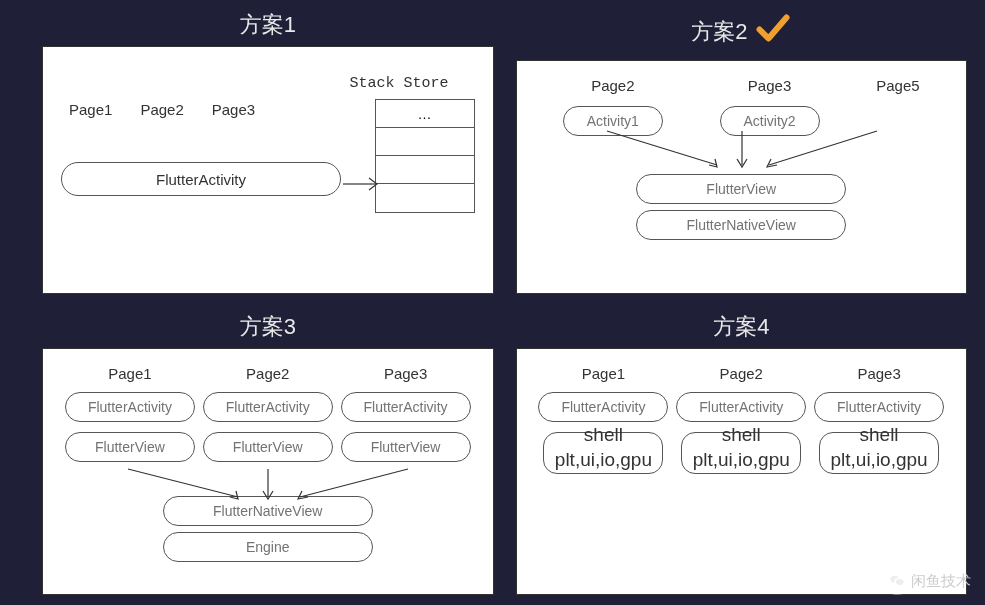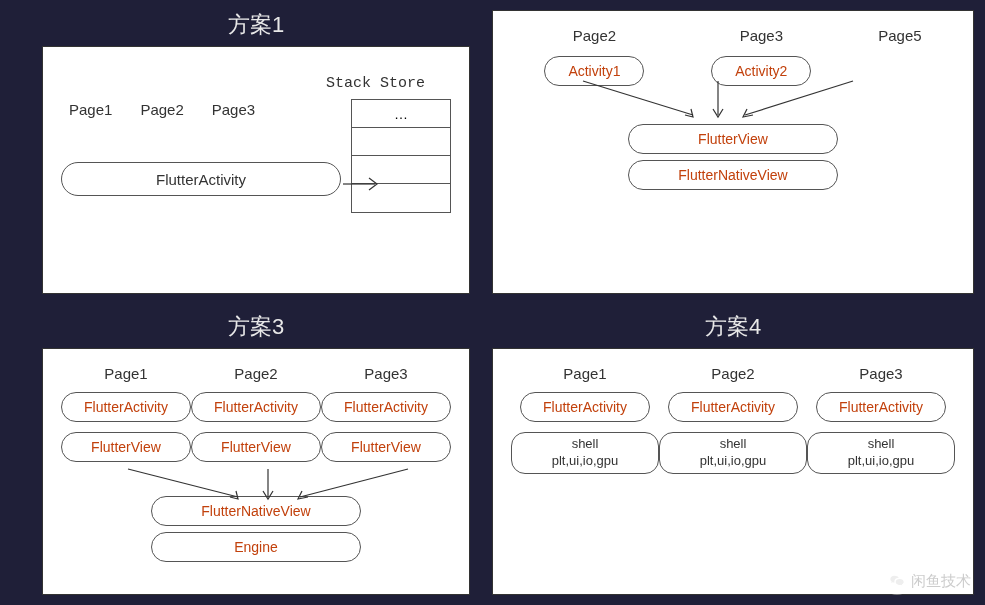--- a/index.html
+++ b/index.html
@@ -51,41 +51,41 @@
   .p1-stack .srow:last-child { border-bottom: none; }
   .p1-arrow { position: absolute; left: 300px; top: 128px; }
 
   
   .p2-cols { display: flex; justify-content: space-around; margin-top: 2px; }
   .p2-col { display: flex; flex-direction: column; align-items: center; gap: 12px; }
   .p2-pg { font-size: 15px; color: #333; }
   .pill {
     border: 1px solid #555; border-radius: 17px; height: 30px;
     display: flex; align-items: center; justify-content: center;
-    font-size: 14px; color: #c2410c; background: #fff;
+    font-size: 14px; color: #737373; background: #fff;
   }
   .pill-sm { width: 100px; }
   .pill-md { width: 130px; }
   .pill-lg { width: 210px; }
   .p2-bottom { margin-top: 38px; display: flex; flex-direction: column; align-items: center; gap: 6px; }
   .p2-arrows { position: absolute; top: 68px; left: 0; width: 100%; height: 60px; pointer-events: none; }
 
   
   .p3-cols { display: flex; justify-content: space-around; margin-top: 2px; }
   .p3-col { display: flex; flex-direction: column; align-items: center; gap: 10px; }
   .p3-bottom { margin-top: 34px; display: flex; flex-direction: column; align-items: center; gap: 6px; }
   .p3-arrows { position: absolute; top: 118px; left: 0; width: 100%; height: 55px; pointer-events: none; }
 
   
   .p4-cols { display: flex; justify-content: space-around; margin-top: 2px; }
   .p4-col { display: flex; flex-direction: column; align-items: center; gap: 10px; }
   .shell {
-    border: 1px solid #555; border-radius: 14px; width: 148px; height: 42px;
-    display: flex; flex-direction: column; align-items: center; justify-content: center;
-    font-size: 13px; color: #333; line-height: 1.3;
+    border: 1px solid #555; border-radius: 14px; width: 120px; height: 42px;
+    display: flex; flex-direction: column; align-items: center; justify-content: flex-end;
+    font-size: 19px; color: #333; line-height: 1.3;
   }
   .pill-full { width: 420px; margin: 10px auto 0; }
 
   .watermark {
     position: absolute; right: 14px; bottom: 10px;
     display: flex; align-items: center; 
     color: #ccc; font-size: 15px;
   }
   .wm-icon {
     width: 28px; height: 28px; border-radius: 50%;
@@ -120,20 +120,28 @@
         <div class="srow"></div>
       </div>
       <svg class="p1-arrow" width="40" height="18">
         <line x1="0" y1="9" x2="32" y2="9" class="arrowhead"></line>
         <polyline points="26,3 34,9 26,15" class="arrowhead"></polyline>
       </svg>
     </div>
   </div>
 
   <div class="cell">
+    <div class="title-row">
+      <div class="title">方案2</div>
+      <span class="check">
+        <svg viewBox="0 0 24 24">
+            <path d="M3 13 L9 19 L21 5" stroke="#f0a030" stroke-width="4" fill="none" stroke-linecap="round" stroke-linejoin="round"></path>
+          </svg>
+      </span>
+    </div>
     <div class="panel">
       <div class="p2-cols">
         <div class="p2-col">
           <span class="p2-pg">Page2</span>
           <div class="pill pill-sm">Activity1</div>
         </div>
         <div class="p2-col">
           <span class="p2-pg">Page3</span>
           <div class="pill pill-sm">Activity2</div>
         </div>

